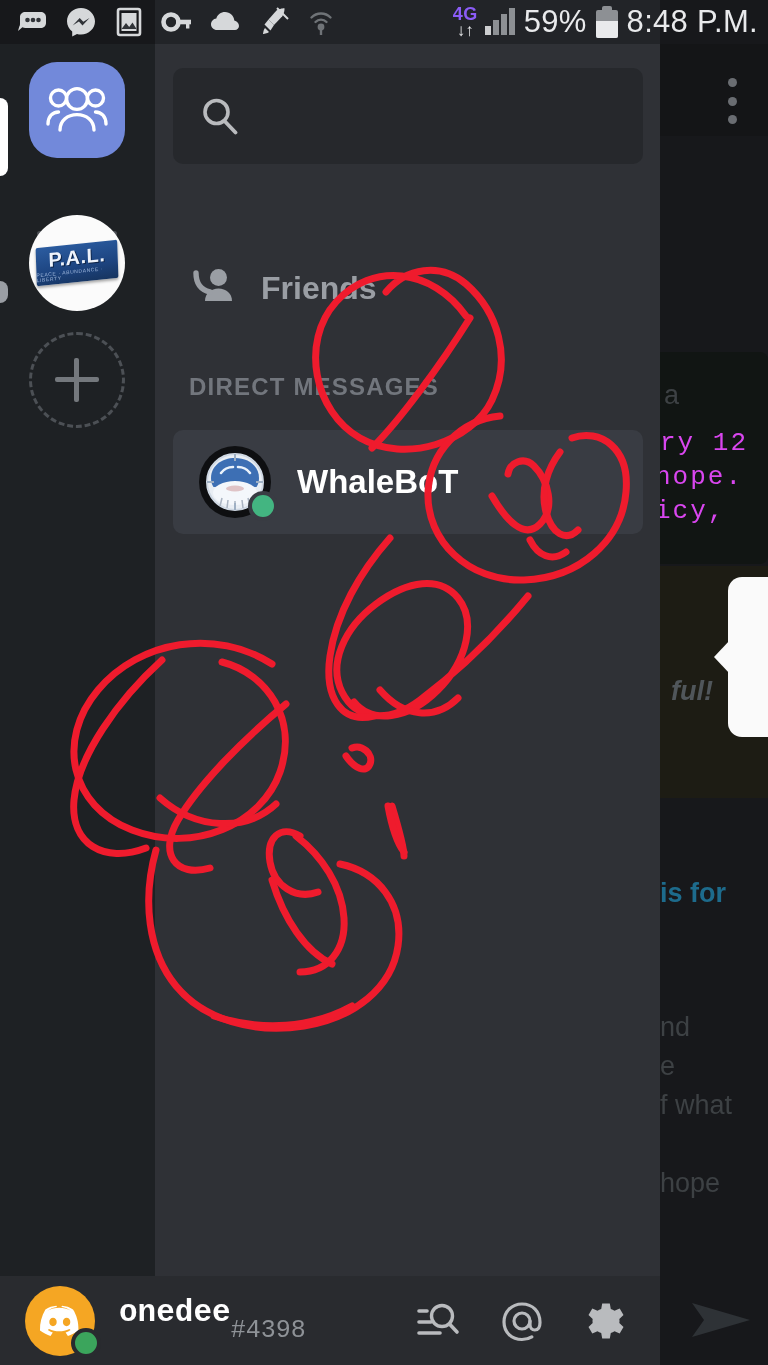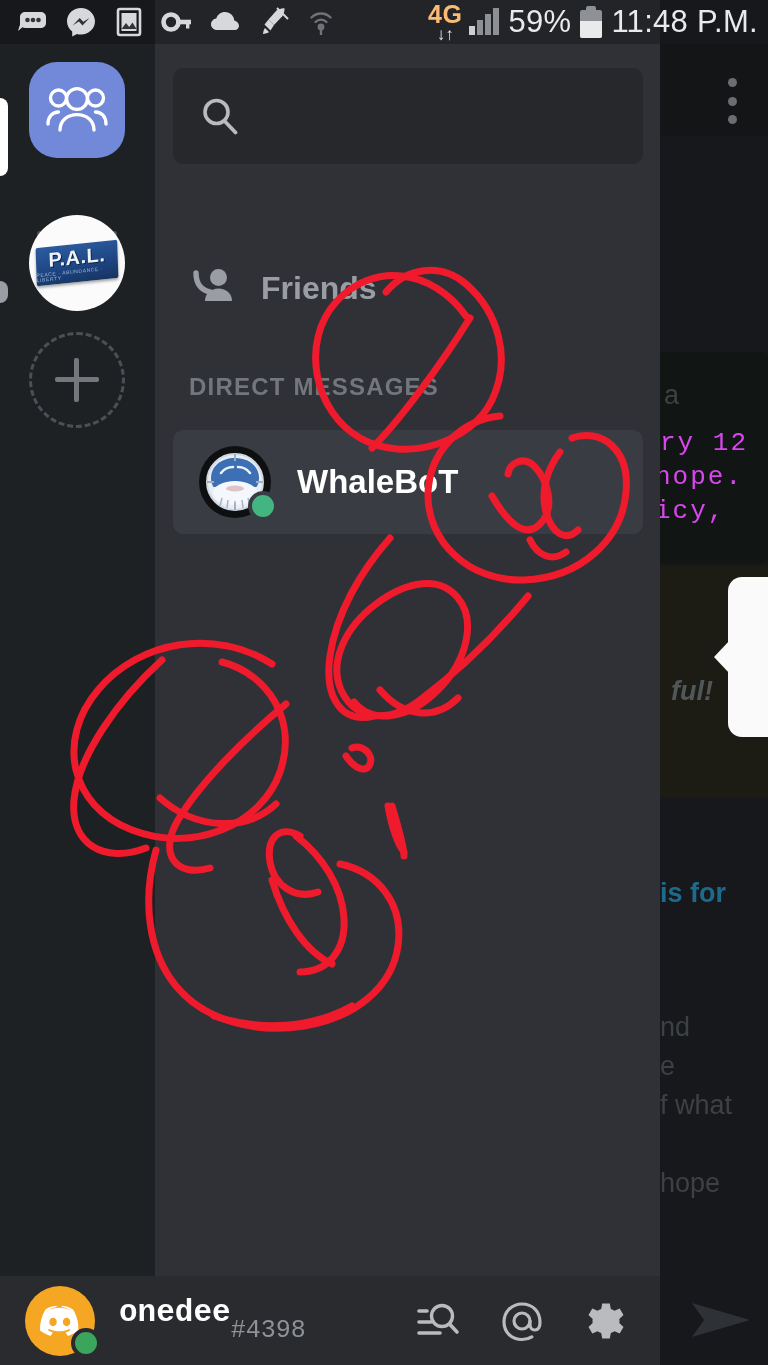--- a/index.html
+++ b/index.html
@@ -35,21 +35,21 @@
   }
 
   
   .statusbar{position:absolute;left:0;top:0;width:768px;height:44px;background:#17181b;z-index:40;}
   .sb-dim{position:absolute;left:155px;top:0;width:505px;height:44px;background:#2c2f33;opacity:.55;}
   .sb-left{position:absolute;left:16px;top:0;height:44px;display:flex;align-items:center;gap:14px;z-index:2;}
   .sb-right{position:absolute;right:10px;top:0;height:44px;display:flex;align-items:center;gap:9px;z-index:2;}
   .sb-icn{width:34px;height:34px;display:block;}
   .sb-txt{color:#e9eaec;font-size:31px;letter-spacing:.3px;}
   .sig-4g{display:flex;flex-direction:column;align-items:center;line-height:1;margin-right:-2px;}
-  .sig-4g b{color:#fdba74;font-size:25px;font-weight:bold;letter-spacing:.5px;}
+  .sig-4g b{color:#8b5cf6;font-size:18px;font-weight:bold;letter-spacing:.5px;}
   .sig-4g span{color:#e9eaec;font-size:17px;margin-top:-1px;}
   .bars{display:flex;align-items:flex-end;gap:2px;height:26px;}
   .bars i{display:block;background:#e9eaec;width:6px;}
   .bars i.b1{height:9px;background:#cdced0;}
   .bars i.b2{height:15px;background:#8d9094;}
   .bars i.b3{height:21px;background:#8d9094;}
   .bars i.b4{height:27px;background:#8d9094;}
   .batt{position:relative;width:22px;height:32px;border:0;background:transparent;}
   .batt .body{position:absolute;left:0;bottom:0;width:22px;height:28px;background:#8d9094;border-radius:2px;}
   .batt .fill{position:absolute;left:0;bottom:0;width:22px;height:17px;background:#e9eaec;border-radius:0 0 2px 2px;}
@@ -323,21 +323,21 @@
           <i class="b2"></i>
           <i class="b3"></i>
           <i class="b4"></i>
       </span>
       <span class="sb-txt">59%</span>
       <span class="batt">
         <span class="cap"></span>
           <span class="body"></span>
           <span class="fill"></span>
       </span>
-      <span class="sb-txt">11:48 P.M.</span>
+      <span class="sb-txt">8:48 P.M.</span>
     </div>
   </div>
 
   <svg class="ink" viewBox="0 0 768 1365">
     <g fill="none" stroke="#ef1b2d" stroke-width="7" stroke-linecap="round" stroke-linejoin="round">
       <path d="M466 316 C432 268 372 262 336 302 C300 342 314 412 360 438 C406 464 472 442 492 400 C512 358 498 312 466 284 C440 262 406 268 386 292"></path>
       <path d="M470 318 C440 366 400 420 372 448"></path>
       <path d="M500 416 C460 420 430 452 428 492 C426 540 468 582 524 580 C580 578 622 540 626 492 C630 448 600 428 572 438"></path>
       <path d="M492 496 C506 520 524 540 540 524 C556 508 548 480 534 466 C524 456 510 462 508 474"></path>
       <path d="M560 452 C548 468 540 490 546 512 C552 534 566 542 578 530"></path>

